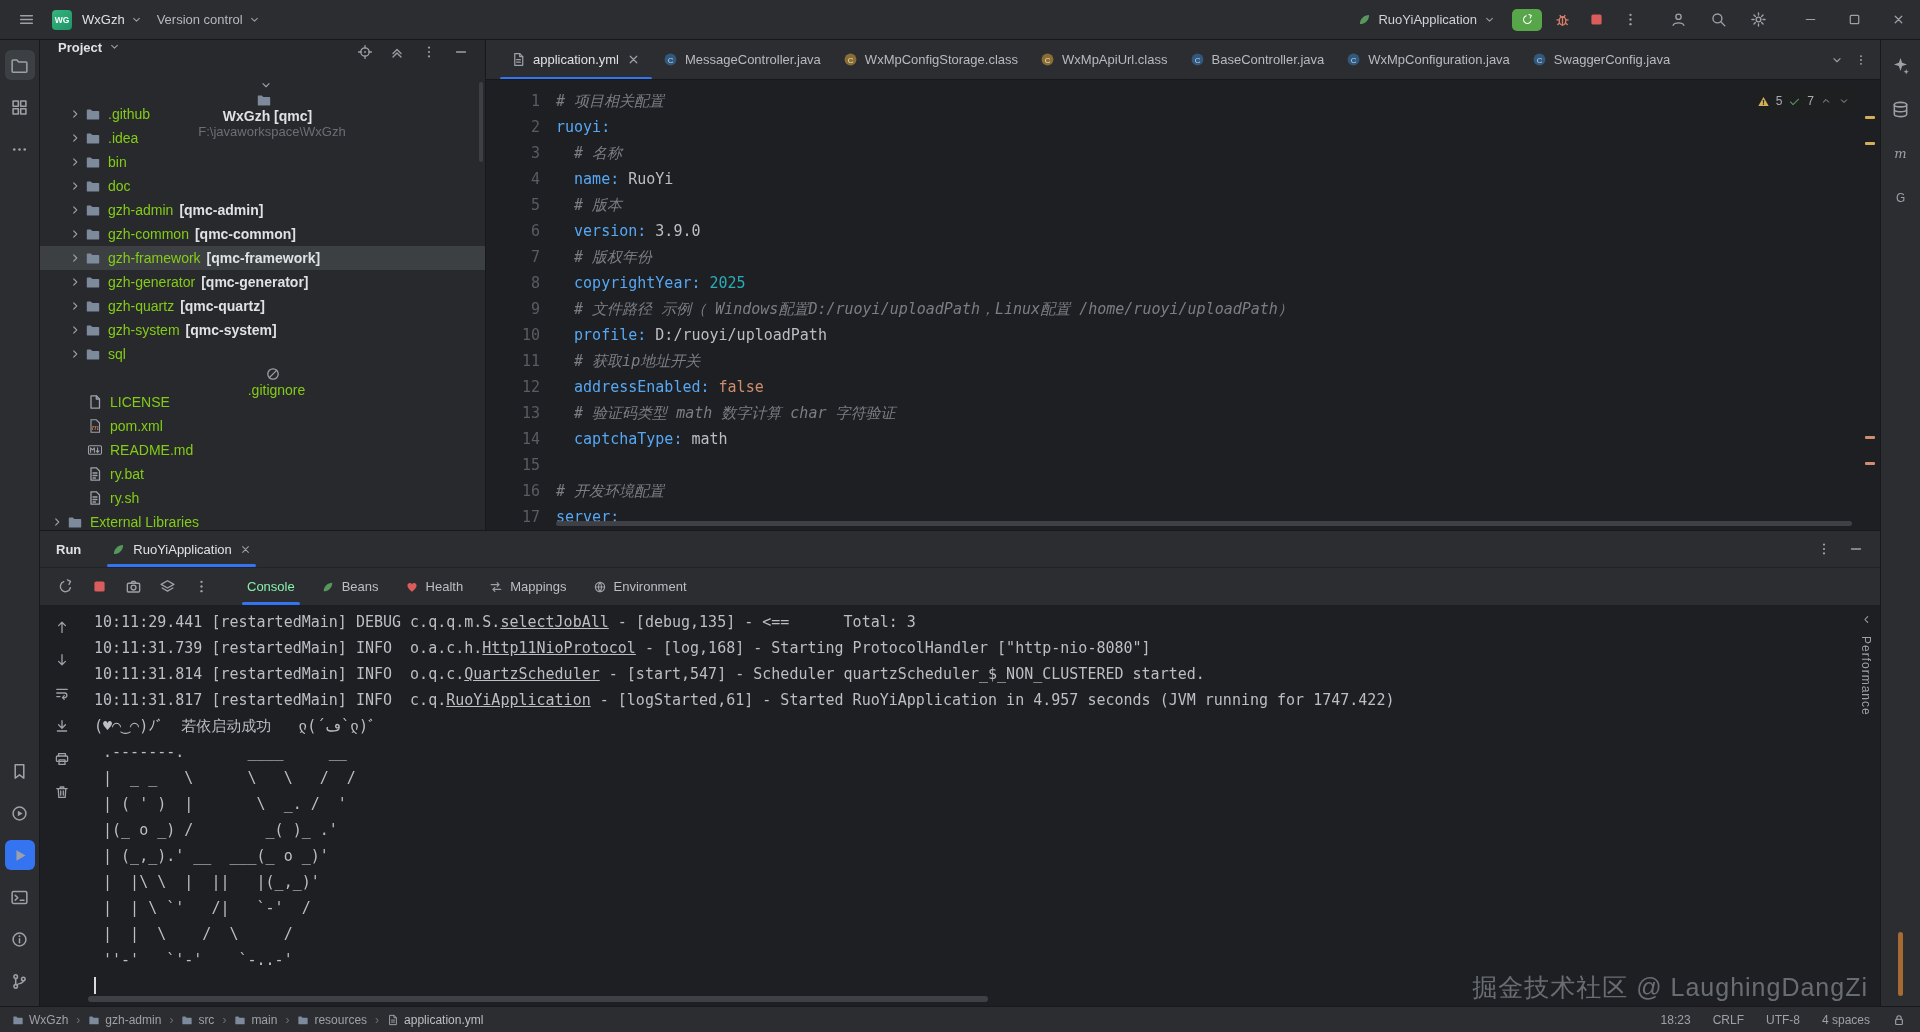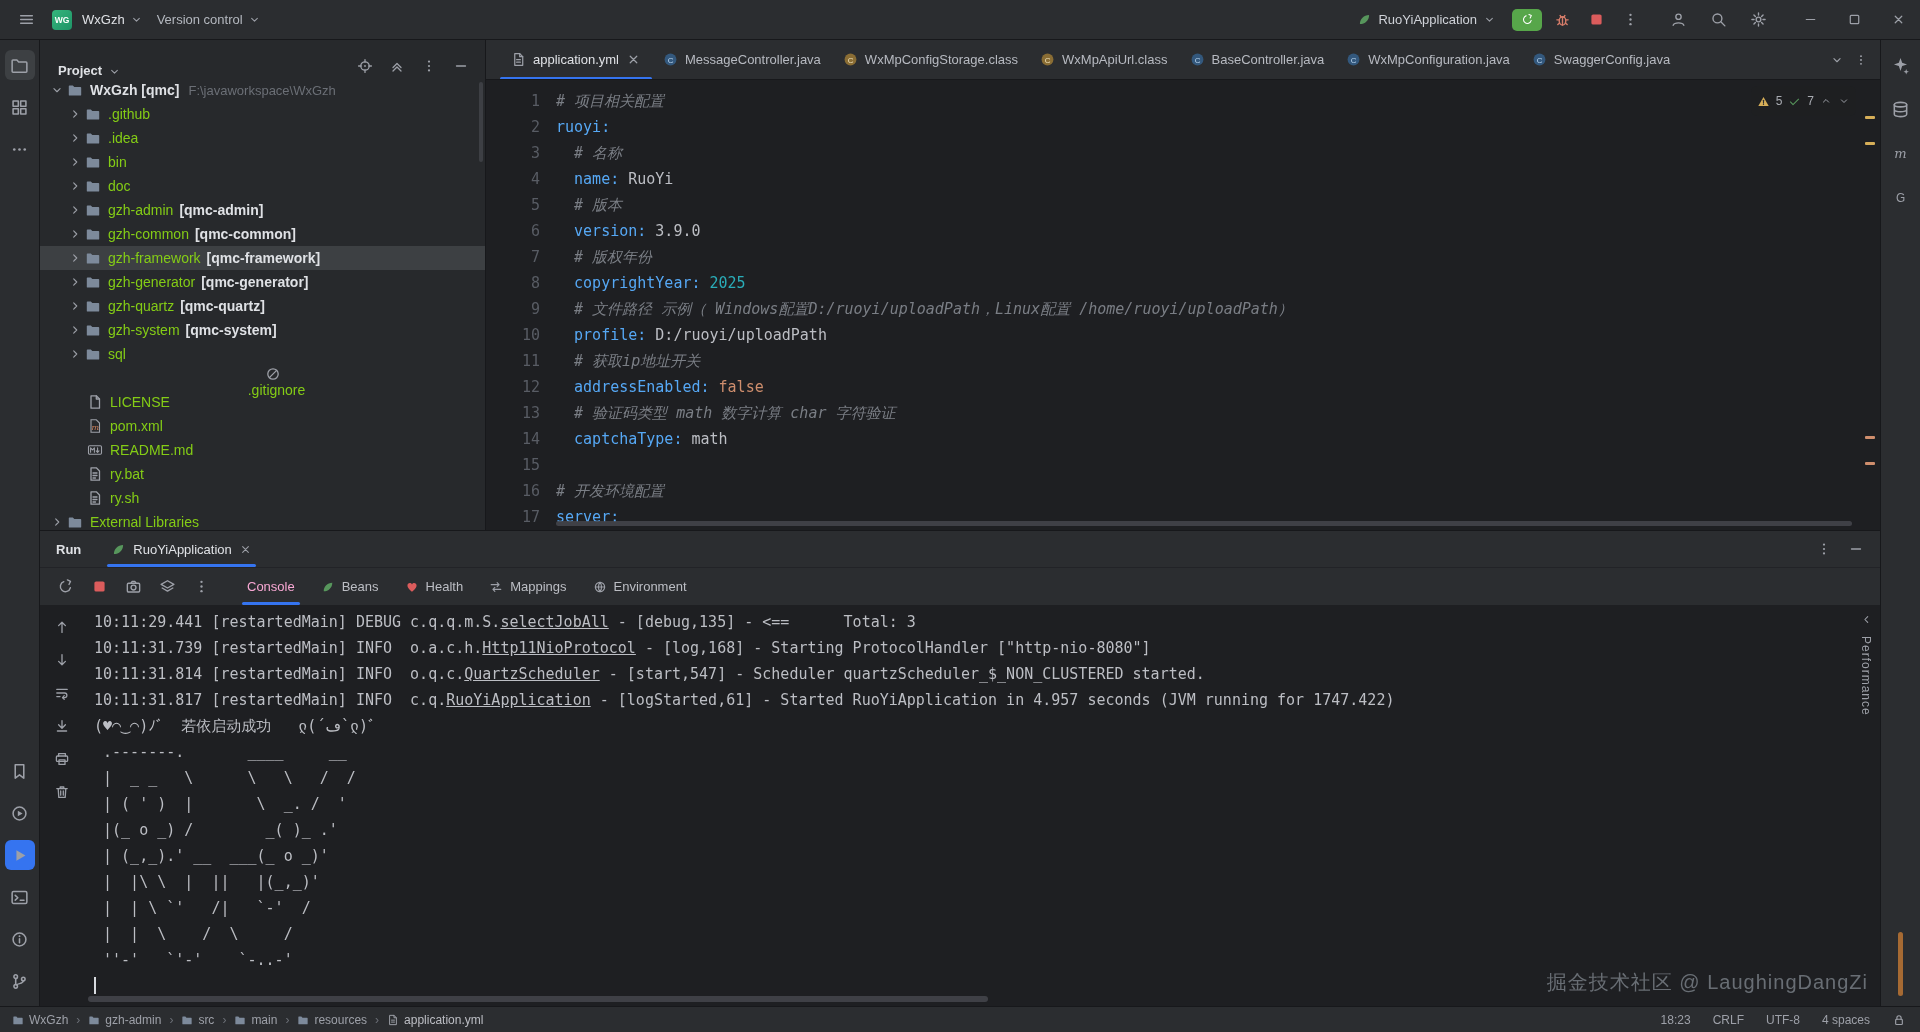--- a/index.html
+++ b/index.html
@@ -37,21 +37,21 @@
   .tile-active{background:#3d4043;color:#dfe1e5}
   .tile-blue{background:#3574f0;color:#fff}
   .strip-bottom{margin-top:auto;display:flex;flex-direction:column;gap:12px;align-items:center}
   .vthumb{width:5px;height:64px;border-radius:3px;background:#a66a33;margin-top:auto}
 
   .center{display:grid;grid-template-rows:1fr 476px;min-width:0;min-height:0}
   .upper{display:grid;grid-template-columns:446px 1fr;min-height:0}
 
   
   .proj{background:#27292c;border-right:1px solid #17181b;display:flex;flex-direction:column;min-height:0}
-  .proj-header{height:38px;display:flex;align-items:flex-end;padding:0 12px 0 18px;gap:6px}
+  .proj-header{height:38px;display:flex;align-items:flex-start;padding:0 12px 0 18px;gap:6px}
   .proj-title{font-weight:600;color:#dfe1e5}
   .proj-header .hrow{margin-left:auto}
   .ph-icon{width:24px;height:24px;display:flex;align-items:center;justify-content:center;color:#9da0a8}
   .ph-icon .icon{width:16px;height:16px}
   .tree{flex:1;overflow:hidden;font-size:14px;position:relative}
   .trow{height:24px;display:flex;align-items:center;white-space:nowrap}
   .trow.selected{background:#3d4043}
   .tree .chev{width:16px;height:16px;margin-right:3px}
   .tree .chev .icon,.tree .icon.chev{width:14px;height:14px}
   .ticon{width:16px;height:16px;margin-right:7px}
@@ -92,21 +92,21 @@
   .run-header{height:36px;background:#2b2d30;display:flex;align-items:center;padding:0 12px 0 16px}
   .run-title{font-weight:600;color:#dfe1e5;margin-right:20px}
   .run-tab{display:flex;align-items:center;gap:7px;height:100%;padding:0 10px;position:relative;color:#dfe1e5}
   .run-tab::after{content:'';position:absolute;left:6px;right:6px;bottom:0;height:3px;background:#3574f0;border-radius:2px}
   .run-toolbar{height:38px;background:#2b2d30;display:flex;align-items:center;padding-left:12px;border-top:1px solid #222327}
   .ct-icon{width:26px;height:26px;display:flex;align-items:center;justify-content:center;color:#a8abb2}
   .ct-icon .icon{width:17px;height:17px}
   .run-tabs{display:flex;height:100%;margin-left:20px}
   .rtab{display:flex;align-items:center;gap:7px;padding:0 13px;color:#bcbec4;position:relative}
   .rtab .icon{width:14px;height:14px}
-  .rtab.active{color:#f9a8d4}
+  .rtab.active{color:#86efac}
   .rtab.active::after{content:'';position:absolute;left:8px;right:8px;bottom:0;height:3px;background:#3574f0;border-radius:2px}
   .run-content{flex:1;display:flex;background:#1e1f22;position:relative;min-height:0}
   .console-side{width:44px;display:flex;flex-direction:column;align-items:center;padding-top:10px;gap:9px}
   .cs-icon{width:24px;height:24px;display:flex;align-items:center;justify-content:center;color:#9da0a8}
   .cs-icon .icon{width:16px;height:16px}
   .console-wrap{flex:1;position:relative;overflow:hidden}
   .console-pre{font:15px/26px "DejaVu Sans Mono",monospace;color:#bcbec4;padding:4px 0 0 10px}
   .console-line{white-space:pre;height:26px}
   .sg-u{text-decoration:underline}
   .caret{display:inline-block;width:2px;height:17px;background:#d7dadf;vertical-align:-3px}
@@ -118,21 +118,21 @@
   .statusbar{background:#2b2d30;border-top:1px solid #17181b;display:flex;align-items:center;padding:0 14px 0 12px;font-size:12px;color:#9da0a8}
   .crumbs{display:flex;align-items:center}
   .crumb{display:flex;align-items:center;gap:5px;color:#9da0a8}
   .crumb .icon{width:12px;height:12px}
   .crumb.last{color:#bcbec4}
   .crumb-sep{color:#6b6f76;margin:0 8px}
   .sb-right{display:flex;align-items:flex-start}
   .sb-right>span{margin-left:22px}
   .sb-lock .icon,.sb-lock{width:14px;height:14px}
 
-  .watermark{position:absolute;right:52px;bottom:36px;font-size:20px;font-weight:500;letter-spacing:1px;color:rgba(150,158,166,.62);z-index:40;pointer-events:none}
+  .watermark{position:absolute;right:52px;bottom:28px;font-size:25px;font-weight:500;letter-spacing:1px;color:rgba(150,158,166,.62);z-index:40;pointer-events:none}
 </style>
 </head>
 <body>
 
 <div class="app">
 
   <header class="titlebar">
     <div class="tb-icon">
         <span class="icon">
           <svg viewBox="0 0 16 16" fill="none" stroke="currentColor" stroke-width="1.3" stroke-linecap="round" stroke-linejoin="round">
@@ -385,21 +385,21 @@
                   <span class="icon">
                     <svg viewBox="0 0 16 16" fill="none" stroke="currentColor" stroke-width="1.3" stroke-linecap="round" stroke-linejoin="round">
                       <path d="M3.5 8h9"></path>
                     </svg>
                   </span>
                 </div>
               </div>
           </div>
           <div class="tree">
             <div class="tree-scroll"></div>
-          <div class="trow" style="padding-left: 10px;">
+          <div class="trow" style="padding-left: 10px; flex-direction: column;">
                 <span class="icon chev">
                   <svg viewBox="0 0 16 16" fill="none" stroke="currentColor" stroke-width="1.3" stroke-linecap="round" stroke-linejoin="round">
                     <path d="M4.5 6.5L8 10l3.5-3.5"></path>
                   </svg>
                 </span>
                 <span class="icon ticon">
                   <svg viewBox="0 0 16 16">
                     <path d="M1.8 4.1c0-.4.3-.7.7-.7h3.3l1.5 1.7h6.2c.4 0 .7.3.7.7v7.1c0 .4-.3.7-.7.7H2.5c-.4 0-.7-.3-.7-.7z" fill="#7d8a9b"></path>
                   </svg>
                 </span>

